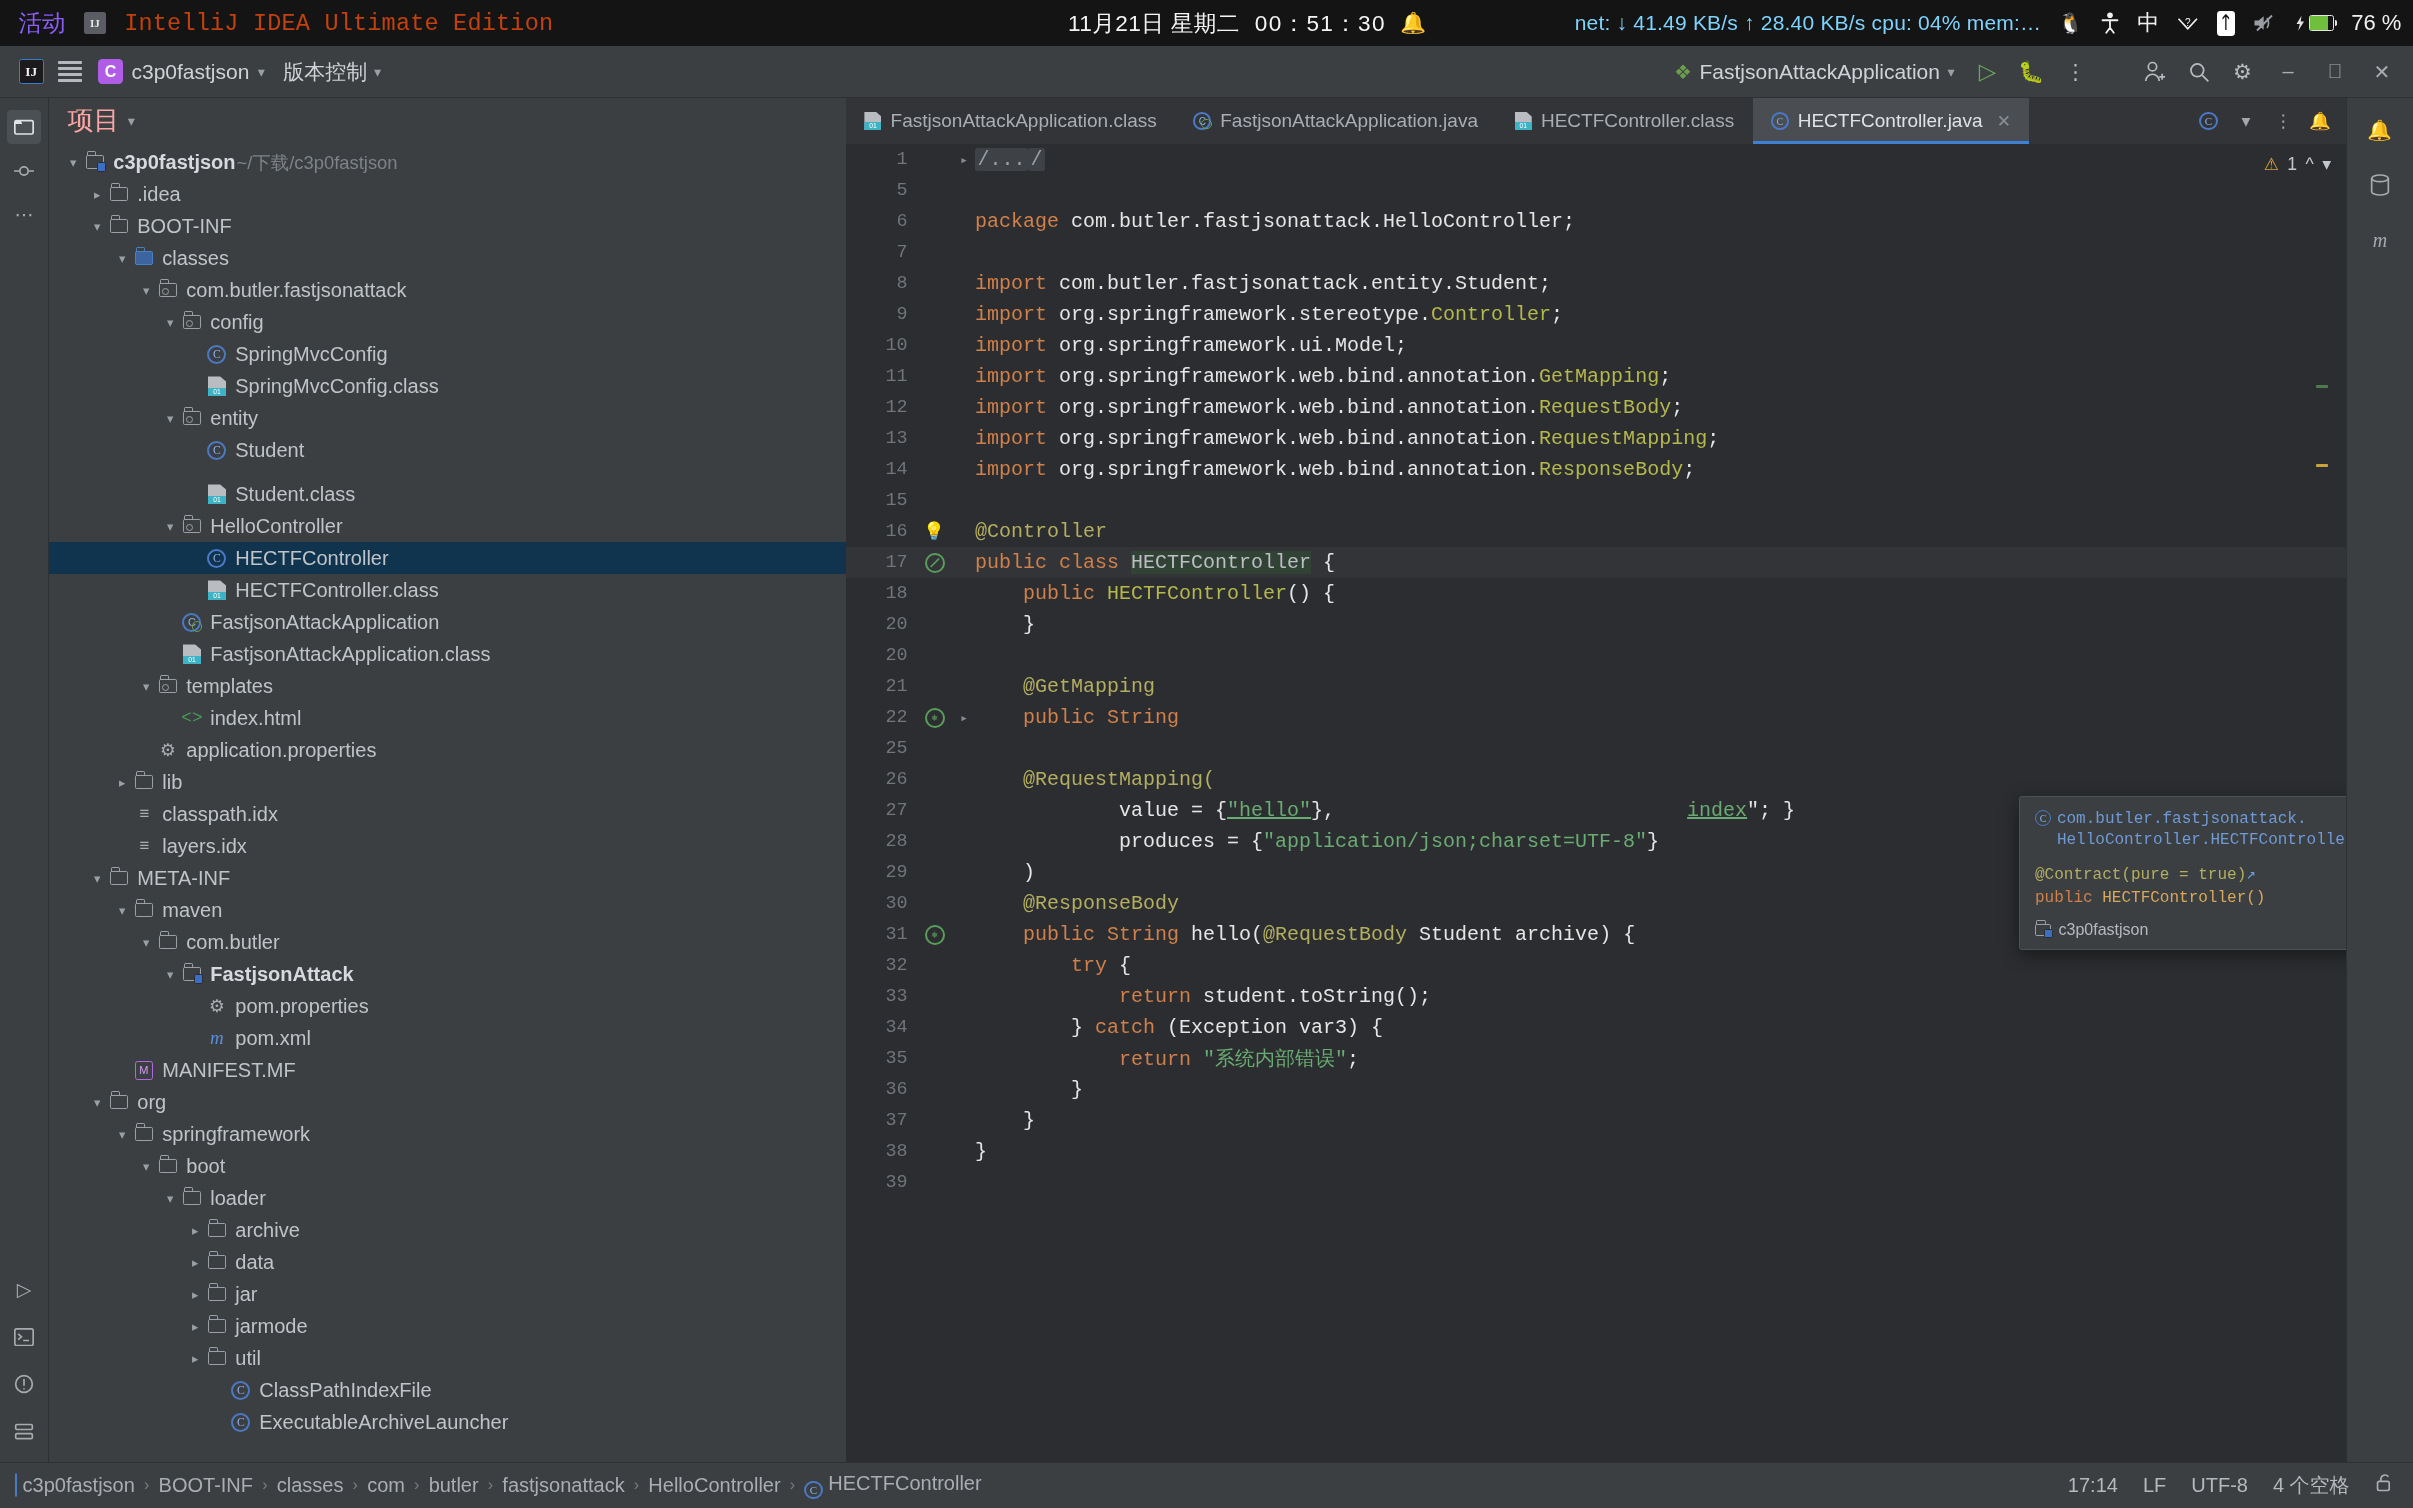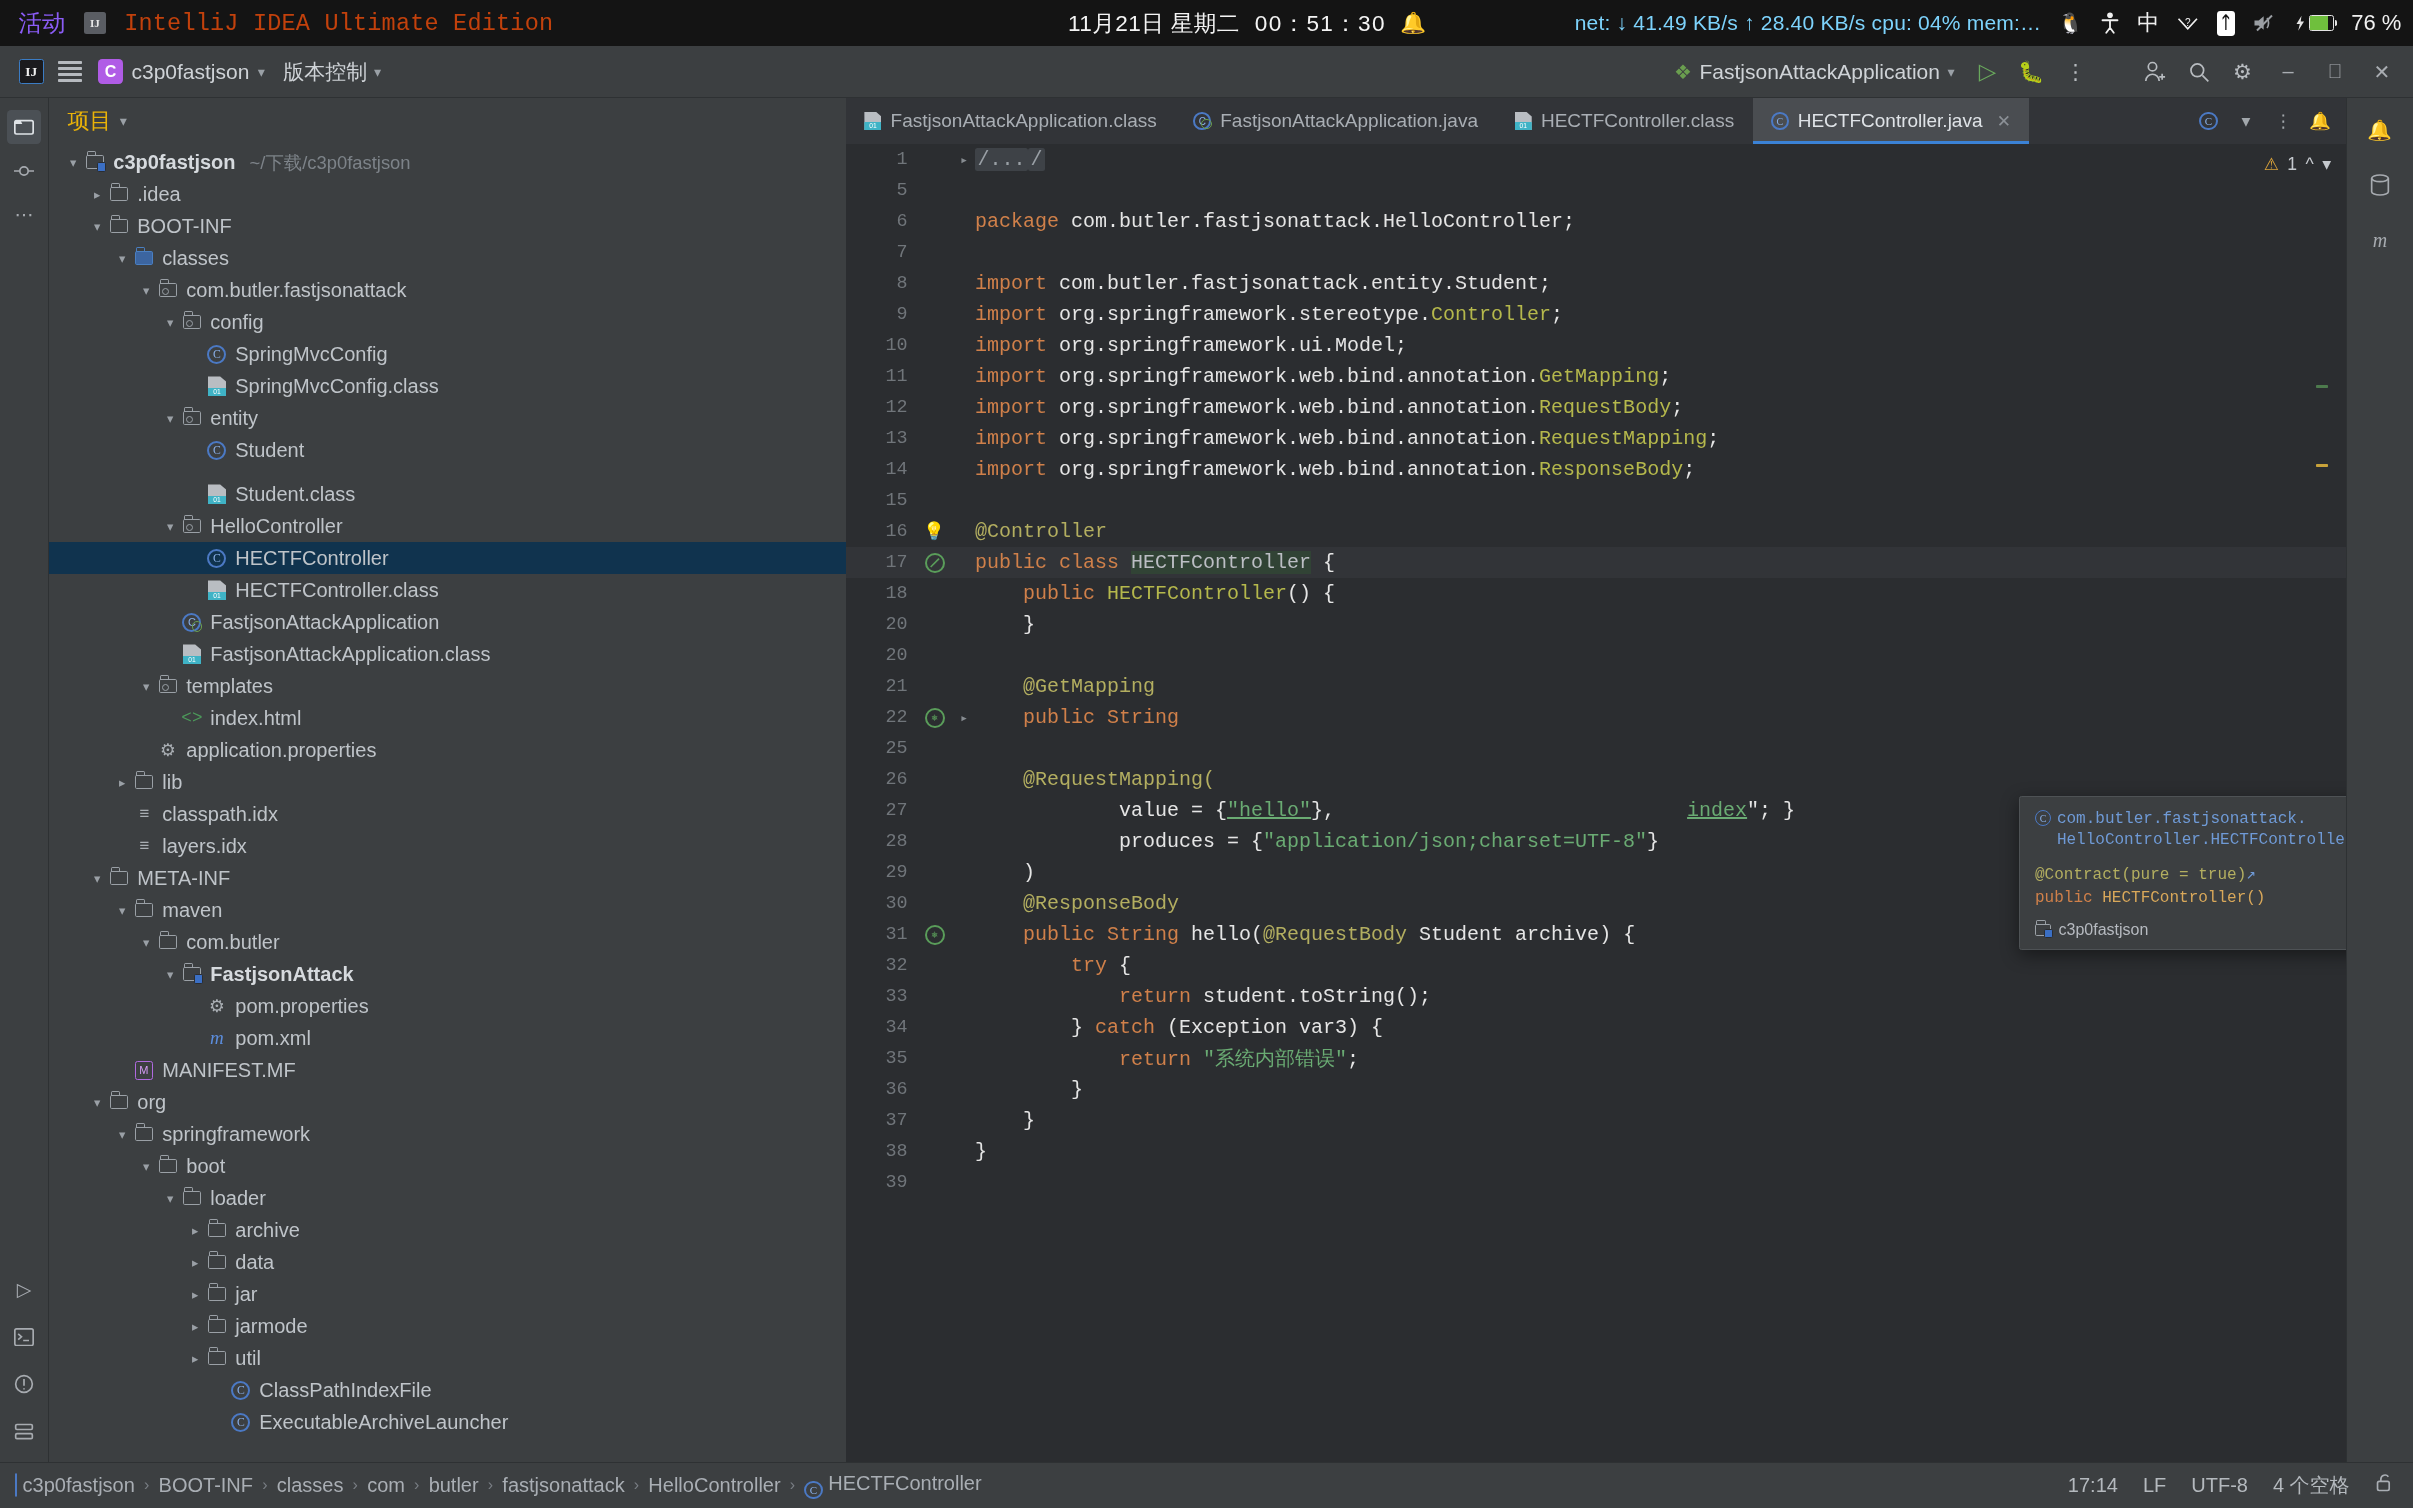--- a/index.html
+++ b/index.html
@@ -116,32 +116,32 @@
   .rail-ico { width: 34px; height: 34px; display:flex; align-items:center; justify-content:center; color:#a7abb0; font-size: 19px; border-radius: 4.2px; }
   .rail-ico.active { background: #4b5055; color: #dfe3e7; }
 
   
   .proj-panel {
     position: absolute; top: 98px; left: 49px; width: 798px; height: 1364px;
     background: #3c3f41; border-right: 0.8px solid #2e3133;
     overflow: hidden;
   }
   .proj-header { height: 45px; display: flex; align-items: center; gap: 8.4px; padding-left: 18.4px; }
-  .proj-header .t { font-size: 22px; color: #eab308; }
+  .proj-header .t { font-size: 26px; color: #fca5a5; }
   .tree { padding-top: 3.4px; }
   .node {
     height: 32px; display: flex; align-items: center;
     font-size: 20px; color: #bfc4c9; white-space: nowrap;
   }
   .node.selected { background: #10334e; }
   .node .arrow { width: 18.4px; text-align: center; font-size: 12.6px; color: #9aa0a6; flex: none; }
   .node .arrow.empty { visibility: hidden; }
   .node .ico { width: 25px; flex: none; display:flex; align-items:center; justify-content:center; margin-right: 5.9px; }
   .node .lbl { }
-  .node .sub { color: #7d8389; margin-left: 14px; font-size: 18.4px; }
+  .node .sub { color: #7d8389; margin-left: 1px; font-size: 18.4px; }
   .node.bold .lbl { font-weight: bold; color: #d6dade; }
 
   
   .f-folder { width: 18.4px; height: 14.2px; border: 1.7px solid #9aa0a6; border-radius: 1.7px; position: relative; }
   .f-folder::before { content:''; position:absolute; top:-5px; left:0; width:7.5px; height:4.2px; border:1.7px solid #9aa0a6; border-bottom:none; border-radius: 1.7px 1.7px 0 0;}
   .f-folder.blue { border-color:#4a7fc1; background:#3c65a0; }
   .f-folder.blue::before { border-color:#4a7fc1; }
   .f-mod { position: relative; }
   .f-mod::after { content:''; position:absolute; right:-3.4px; bottom:-3.4px; width:7.5px; height:7.5px; background:#3b6fc4; border:1.7px solid #2b2d30; border-radius:1.7px;}
   .f-pkg { width: 18.4px; height: 14.2px; border: 1.7px solid #9aa0a6; border-radius: 1.7px; position: relative; display:flex; align-items:center; justify-content:flex-start;}

